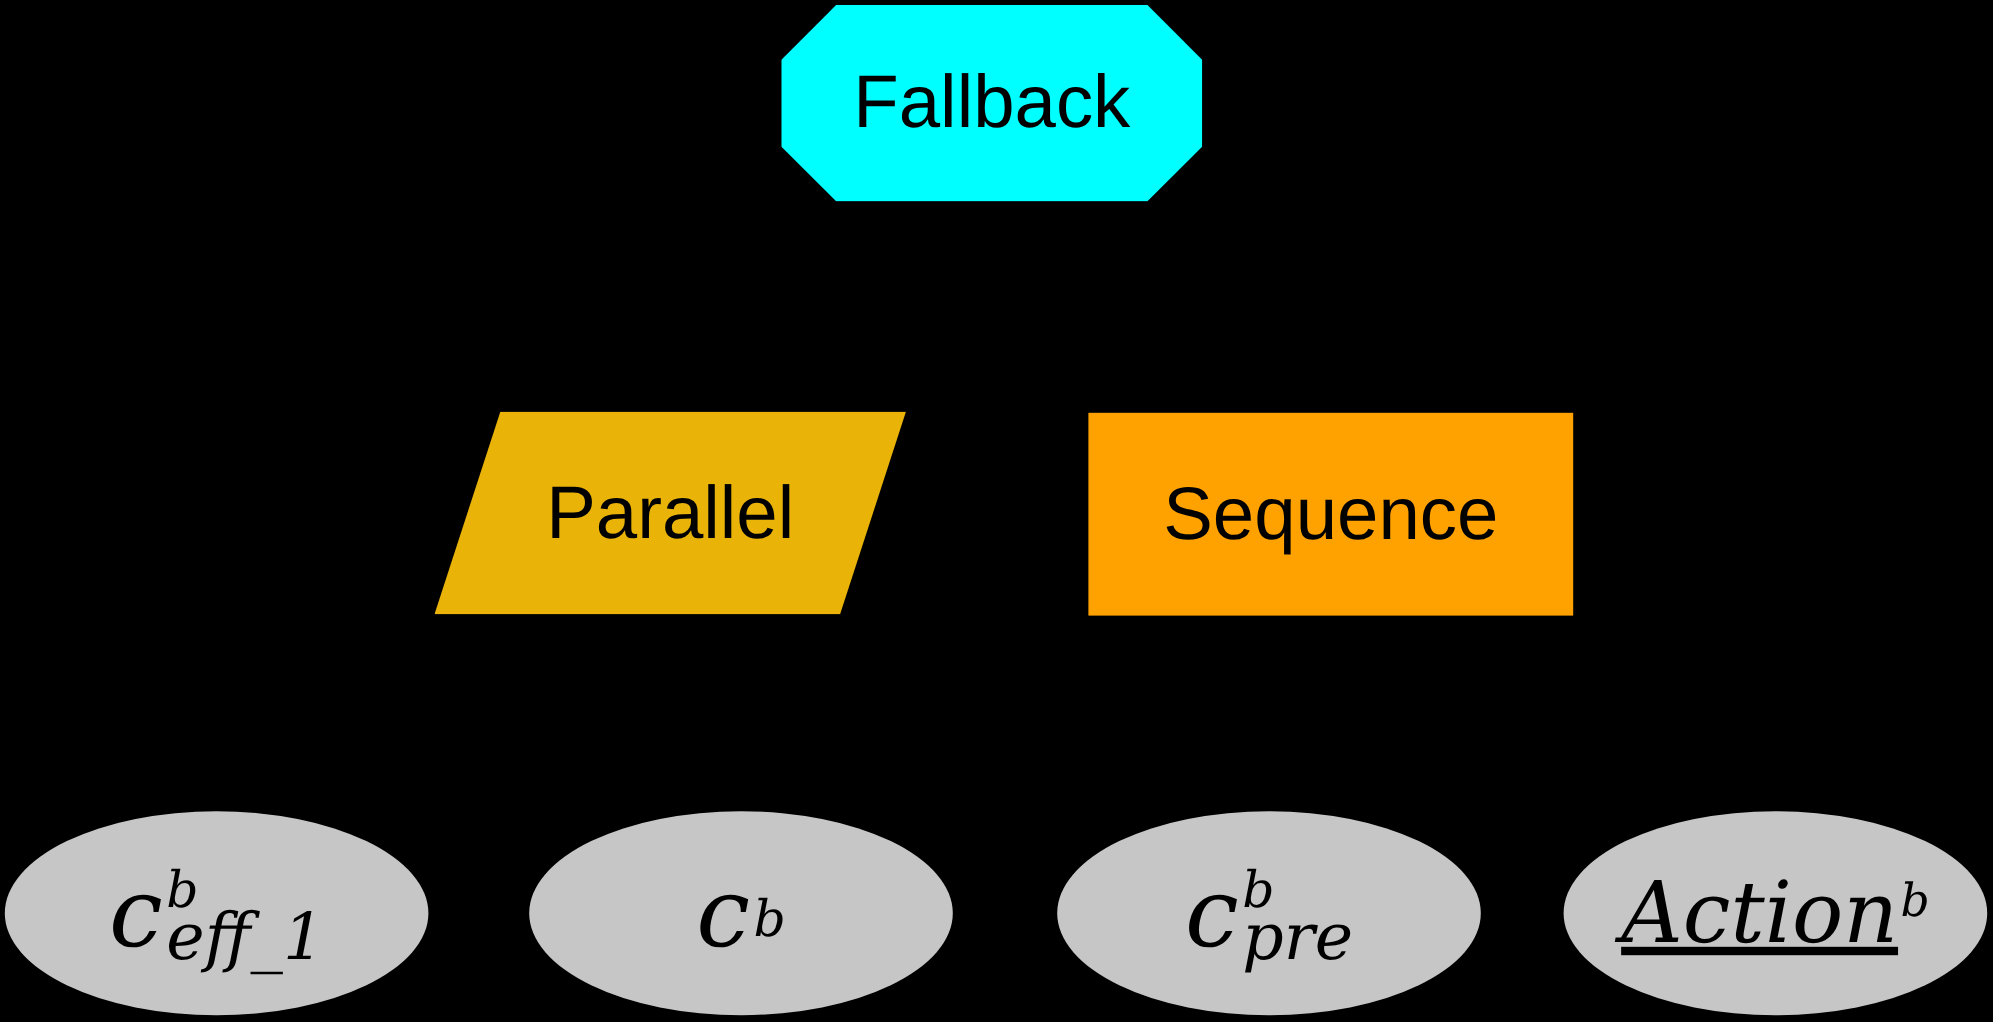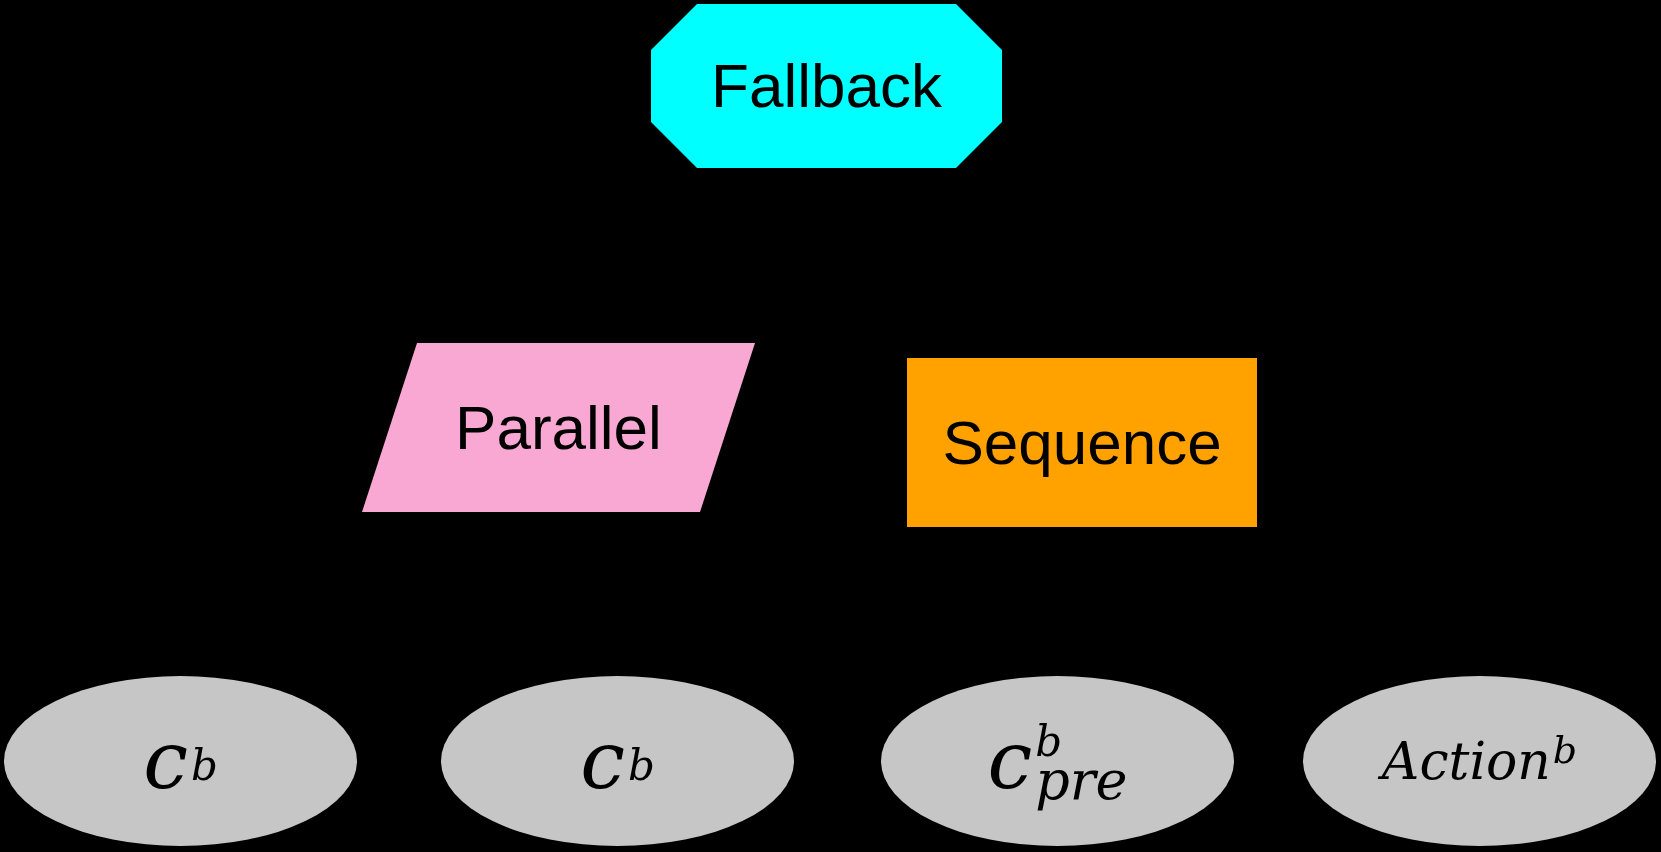--- a/index.html
+++ b/index.html
@@ -39,22 +39,22 @@
       0 calc(100% - 46px), 0 46px);
   }
   
   #parallel {
     left: 362px; top: 343px;
     width: 393px; height: 169px;
     clip-path: polygon(55px 0, 100% 0, calc(100% - 55px) 100%, 0 100%);
   }
   
   #sequence {
-    left: 907px; top: 358px;
-    width: 350px; height: 169px;
+    left: 907px; top: 344px;
+    width: 404px; height: 169px;
   }
   
   .leaf {
     top: 676px;
     width: 353px; height: 170px;
     border-radius: 50%;
   }
   #leaf-0 { left: 4px; }
   #leaf-1 { left: 441px; }
   #leaf-2 { left: 881px; }
@@ -83,52 +83,54 @@
   }
   .math .sup {
     font-size: 42px;
     line-height: 0.75;
   }
   .math .sub {
     font-size: 54px;
     line-height: 0.9;
   }
   .math-action .base {
-    font-size: 52px;
+    font-size: 71px;
     line-height: 0.9;
+    text-decoration: underline;
   }
   .math-action .sup-inline {
     font-size: 38px;
     line-height: 0.75;
     transform: translateY(-11px);
     margin-left: 2px;
   }
 </style>
 </head>
 <body>
 
 <div id="canvas">
 
   <div class="node" id="fallback" style="background: rgb(0, 255, 255);">
     <span class="ctrl-label">Fallback</span>
   </div>
 
-  <div class="node" id="parallel" style="background: #f9a8d4; text-align: center;">
+  <div class="node" id="parallel" style="background: #eab308; text-align: center;">
     <span class="ctrl-label">Parallel</span>
   </div>
 
   <div class="node" id="sequence" style="background: rgb(255, 162, 0);">
     <span class="ctrl-label">Sequence</span>
   </div>
 
   <div class="node leaf" id="leaf-0" style="background: rgb(198, 198, 198);">
     <span class="math">
       <span class="base">c</span>
       <span class="stack">
         <span class="sup">b</span>
+        <span class="sub">eff_1</span>
       </span>
     </span>
   </div>
 
   <div class="node leaf" id="leaf-1" style="background: rgb(198, 198, 198);">
     <span class="math">
       <span class="base">c</span>
       <span class="stack">
         <span class="sup">b</span>
       </span>

